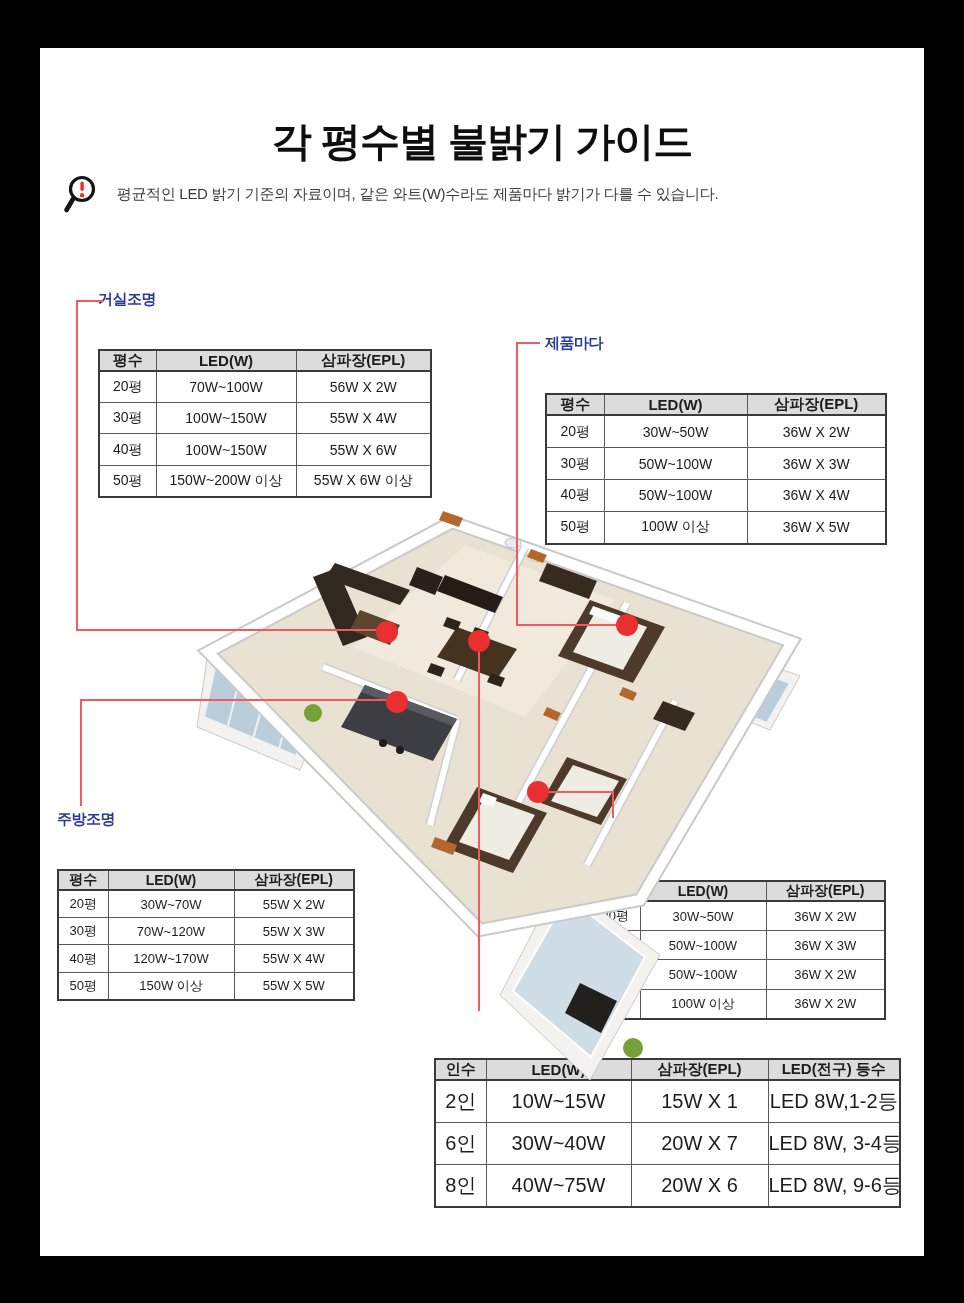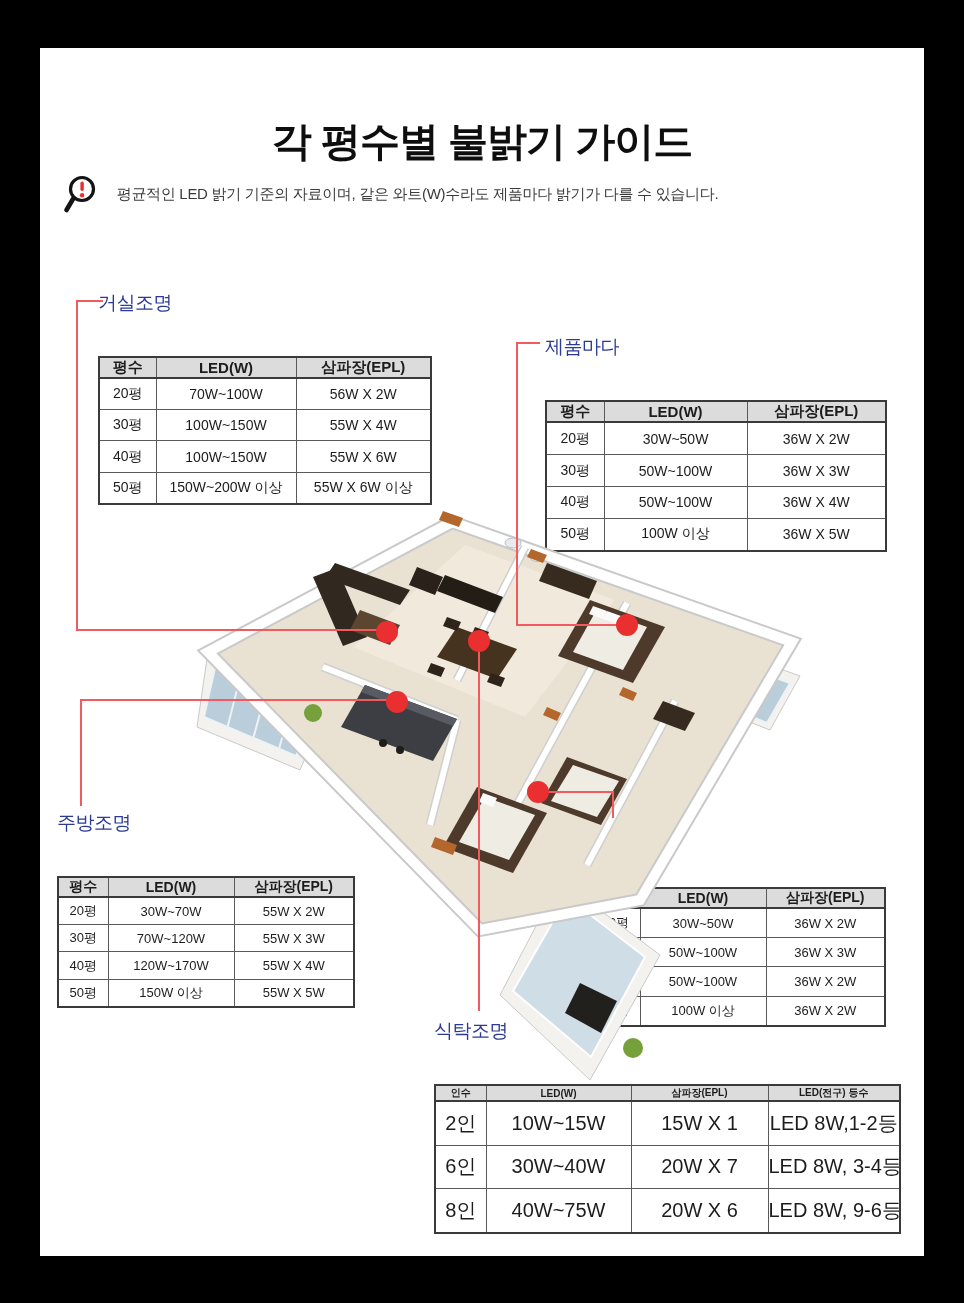--- a/index.html
+++ b/index.html
@@ -8,31 +8,31 @@
   .content{position:absolute;left:40px;top:48px;width:884px;height:1208px;background:#ffffff;}
 
   .title{position:absolute;left:0;top:66px;width:884px;text-align:center;
          font-size:40px;font-weight:900;color:#0e0e0e;letter-spacing:-1px;}
 
   .note{position:absolute;left:0;top:126px;width:701px;display:flex;align-items:center;
         justify-content:center;gap:16px;}
   .note-text{font-size:15px;color:#3a3a3a;letter-spacing:-0.3px;}
 
   .tbl-group{position:absolute;}
-  .tbl-label{font-weight:normal;font-size:19px;color:#2b3a96;letter-spacing:-0.5px;margin-bottom:7px;}
+  .tbl-label{font-weight:bold;font-size:15px;color:#2b3a96;letter-spacing:-0.5px;margin-bottom:7px;}
   table.guide{border-collapse:collapse;table-layout:fixed;background:#fff;}
   table.guide th,table.guide td{border:1px solid #5a5a5a;text-align:center;vertical-align:middle;
       color:#1c1c1c;padding:0;overflow:hidden;white-space:nowrap;}
   table.guide{border:2px solid #3a3a3a;margin-top:40px;}
   table.guide thead th{background:#dcdcdc;font-weight:bold;border-bottom:2px solid #3a3a3a;}
   .t-living table{width:332px;height:149px;}  .t-living th{font-size:15px;} .t-living td{font-size:14px;}
   .t-big table{width:340px;height:152px;}     .t-big th{font-size:15px;}    .t-big td{font-size:14px;}
   .t-kitchen table{width:296px;height:132px;} .t-kitchen th{font-size:14px;}.t-kitchen td{font-size:13px;}
   .t-small table{width:295px;height:140px;}   .t-small th{font-size:14px;}  .t-small td{font-size:13px;}
-  .t-dining table{width:465px;height:150px;}  .t-dining th{font-size:10px;} .t-dining td{font-size:20px;}
+  .t-dining table{width:465px;height:150px;}  .t-dining th{font-size:15px;} .t-dining td{font-size:20px;}
 
   .t-living{left:58px;top:242px;}
   .t-big{left:505px;top:286px;}
   .t-kitchen{left:17px;top:762px;}
   .t-small{left:549px;top:773px;}
   .t-dining{left:394px;top:970px;}
 
   .plan{position:absolute;left:155px;top:457px;width:610px;height:590px;}
   .overlay{position:absolute;left:0;top:0;width:964px;height:1303px;pointer-events:none;z-index:6;}
 </style>
@@ -210,21 +210,20 @@
             <tr>
               <td>50평</td>
               <td>100W 이상</td>
               <td>36W X 2W</td>
             </tr>
           </tbody>
         </table>
     </div>
 
     <div class="tbl-group t-dining">
-      <div class="tbl-label">식탁조명</div>
       <table class="guide">
           <colgroup>
             <col style="width: 51px;">
             <col style="width: 145px;">
             <col style="width: 137px;">
             <col style="width: 132px;">
           </colgroup>
           <thead>
             <tr>
               <th>인수</th>

